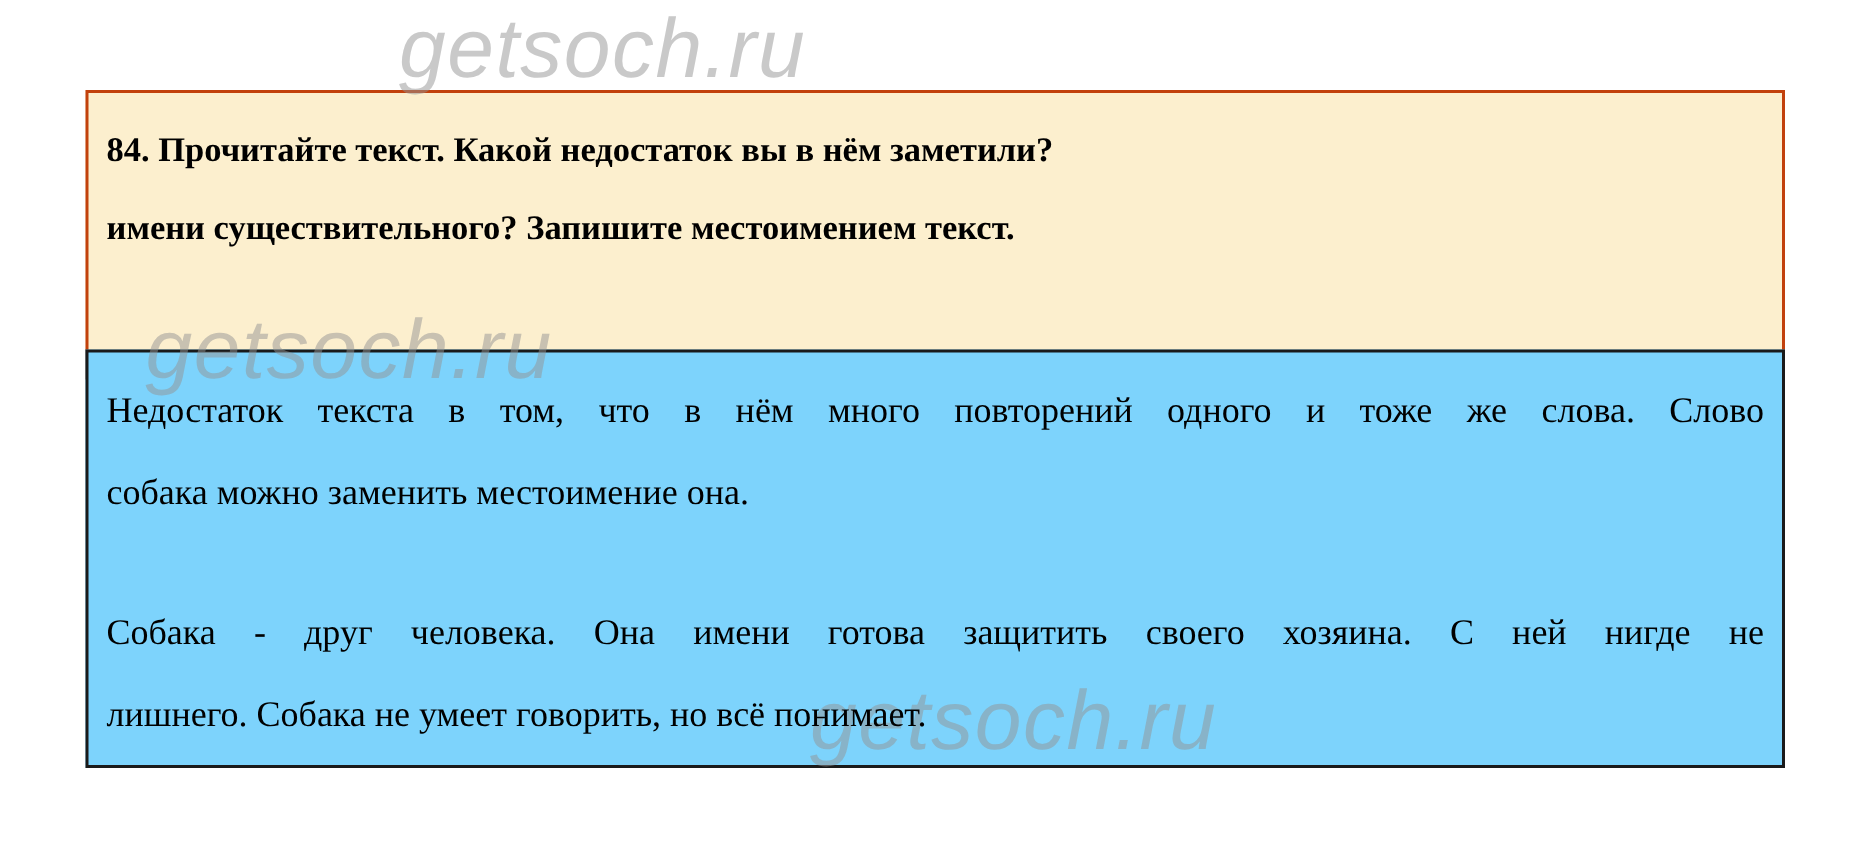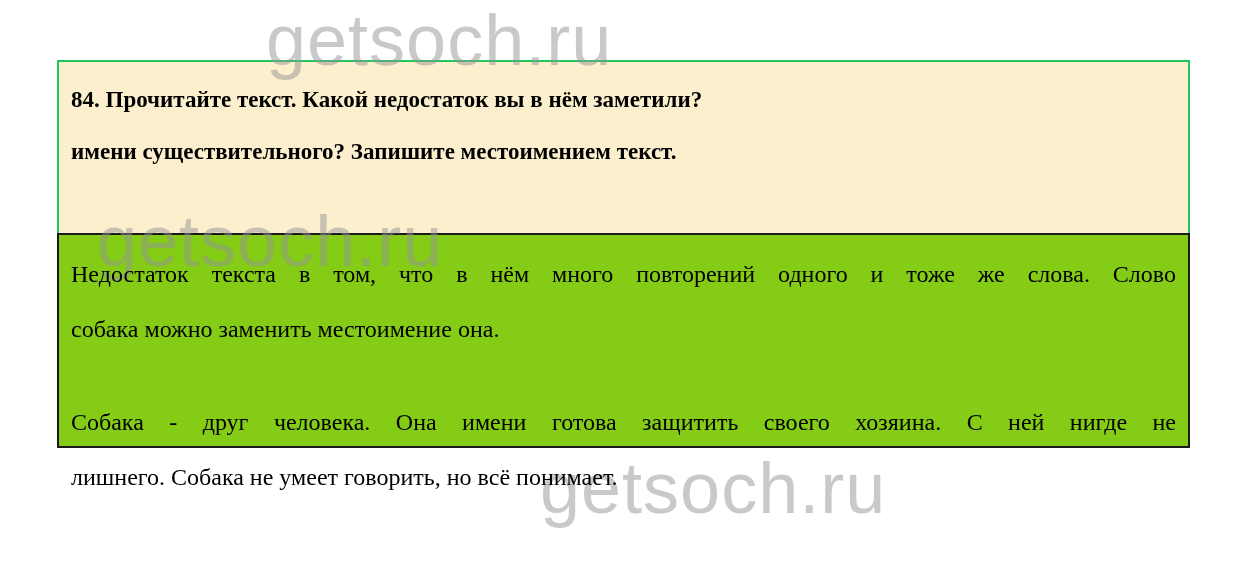--- a/index.html
+++ b/index.html
@@ -19,31 +19,31 @@
 
   
   .task-box {
     position: absolute;
     left: 57px;
     top: 60px;
     width: 1133px;
     height: 193px;
     box-sizing: border-box;
     background: #FCEFCE;
-    border: 2px solid #22c55e;
+    border: 2px solid #c2410c;
     padding: 12px 12px 0 12px;
   }
   .answer-box {
     position: absolute;
     left: 57px;
     top: 233px;
     width: 1133px;
-    height: 215px;
+    height: 279px;
     box-sizing: border-box;
-    background: #84cc16;
+    background: #7dd3fc;
     border: 2px solid #1a1a1a;
     padding: 12px 12px 0 12px;
   }
 
   
   .tline {
     position: relative;
     z-index: 2;
     font-size: 23px;
     font-weight: bold;
@@ -68,26 +68,27 @@
   }
   .para { margin: 0; }
   .para-2 { margin-top: 38px; }
   .it { }
 
   
   .wm {
     position: absolute;
     z-index: 1;
     font-family: "Liberation Sans", sans-serif;
-    font-size: 72px;
+    font-size: 56px;
     line-height: 1;
     letter-spacing: 1px;
     color: rgba(148, 148, 148, 0.5);
     pointer-events: none;
     white-space: nowrap;
+    font-style: italic;
   }
   .wm-top    { left: 266px; top: 4px; }
   .wm-middle { left: 97px;  top: 205px; }
   .wm-bottom { left: 540px; top: 452px; }
 </style>
 </head>
 <body>
 
 <main class="page">
 

